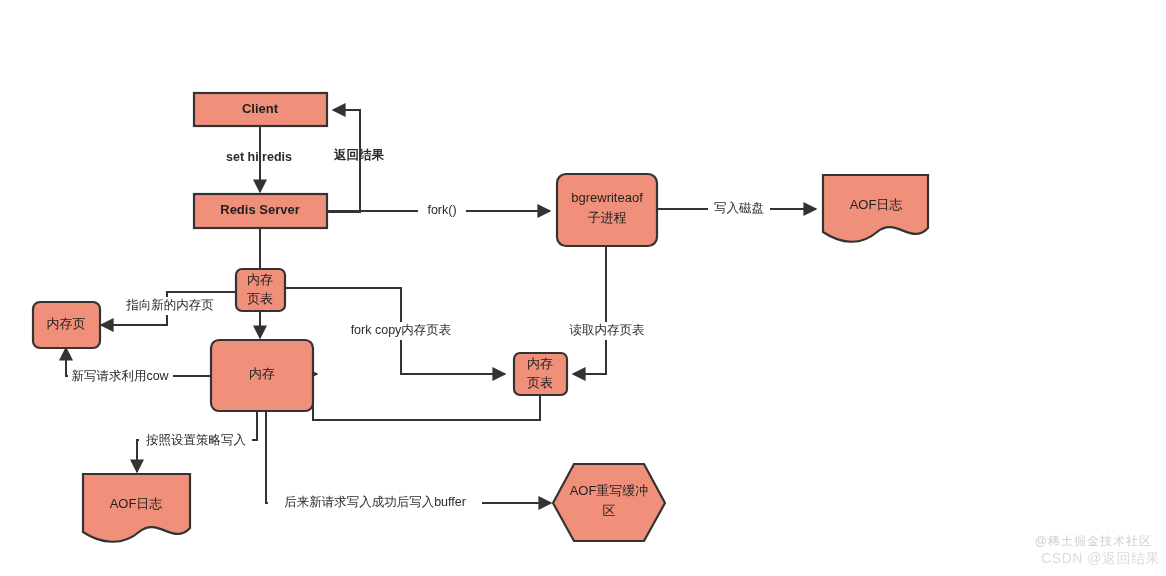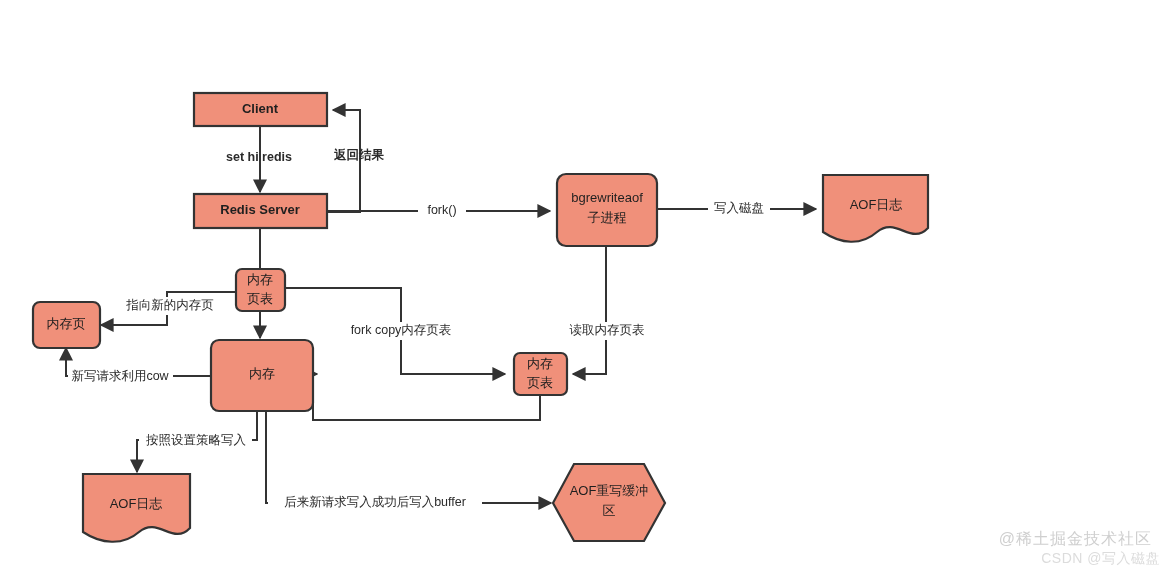--- a/index.html
+++ b/index.html
@@ -53,21 +53,21 @@
   .edge-line {
     fill: none;
     stroke: #333333;
     stroke-width: 2;
   }
   .watermark-jj {
     position: absolute;
     right: 14px;
     bottom: 26px;
     font-family: "Liberation Sans", "DejaVu Sans", sans-serif;
-    font-size: 16px;
+    font-size: 12px;
     color: #cfcfcf;
     letter-spacing: 1px;
     white-space: nowrap;
     user-select: none;
   }
   .watermark-csdn {
     position: absolute;
     right: 6px;
     bottom: 8px;
     font-family: "Liberation Sans", "DejaVu Sans", sans-serif;
@@ -211,15 +211,15 @@
     <g>
       <path class="shape" d="M 553 503 L 574 464 L 644 464 L 665 503 L 644 541 L 574 541 Z"></path>
       <text class="node-label" x="609" y="492">AOF重写缓冲</text>
       <text class="node-label" x="609" y="512">区</text>
     </g>
 
   </svg>
 
   <div class="watermark-jj">@稀土掘金技术社区</div>
 
-  <div class="watermark-csdn">CSDN @写入磁盘</div>
+  <div class="watermark-csdn">CSDN @返回结果</div>
 
 </div>
 
 </body></html>

